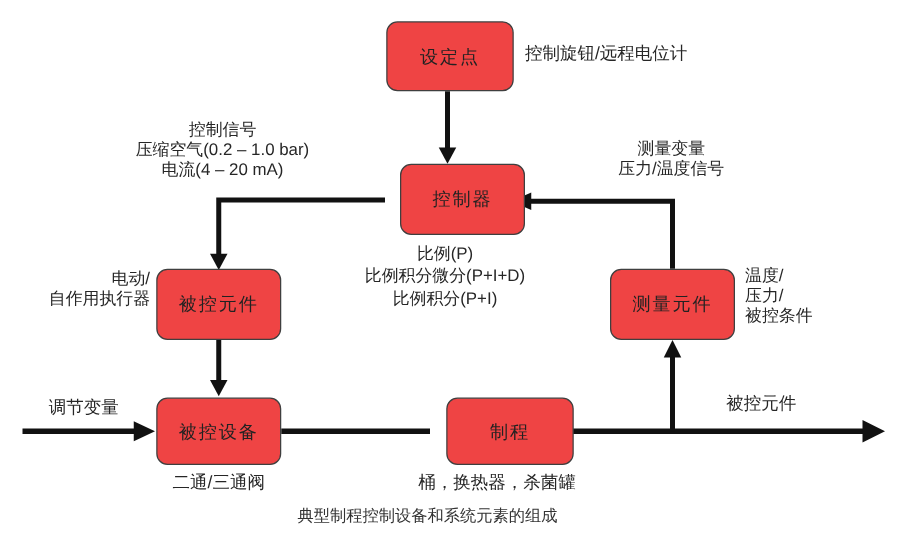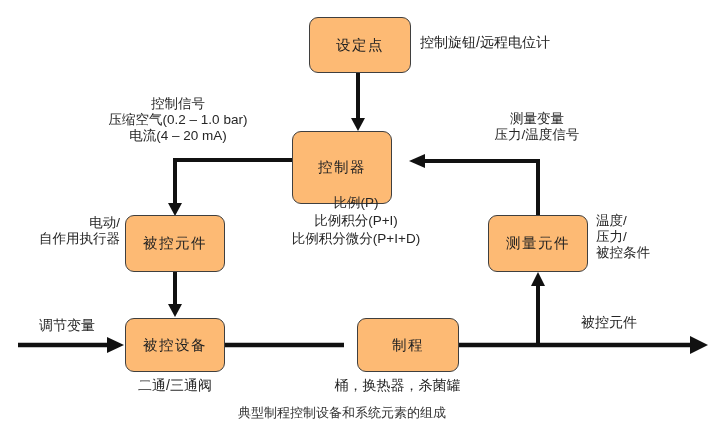--- a/index.html
+++ b/index.html
@@ -15,21 +15,21 @@
   .wires {
     position: absolute;
     left: 0; top: 0;
     width: 720px; height: 435px;
   }
   .box {
     position: absolute;
     box-sizing: border-box;
     border: 1.6px solid #3f3f3f;
     border-radius: 9px;
-    background: #fdba74;
+    background: #ef4444;
     display: flex;
     align-items: center;
     justify-content: center;
     font-size: 14.5px;
     letter-spacing: 1.5px;
     color: #222222;
   }
   .lbl {
     position: absolute;
     font-size: 13.5px;
@@ -91,21 +91,21 @@
     <g>
       <line x1="538" y1="345" x2="538" y2="285" stroke="#111111" stroke-width="4"></line>
       <polygon points="531,286 545,286 538,272" fill="#111111"></polygon>
     </g>
   </svg>
 
   <div class="box" style="left:309px; top:17px; width:102px; height:56px;">
     <span>设定点</span>
   </div>
 
-  <div class="box" style="left:292px; top:131px; width:100px; height:73px;">
+  <div class="box" style="left:320px; top:131px; width:100px; height:57px;">
     <span>控制器</span>
   </div>
 
   <div class="box" style="left:125px; top:215px; width:100px; height:57px;">
     <span>被控元件</span>
   </div>
 
   <div class="box" style="left:488px; top:215px; width:100px; height:57px;">
     <span>测量元件</span>
   </div>
@@ -126,22 +126,22 @@
     <div>电流(4 – 20 mA)</div>
   </div>
 
   <div class="lbl center" style="left:447px; top:111px; width:180px;">
     <div>测量变量</div>
     <div>压力/温度信号</div>
   </div>
 
   <div class="lbl center" style="left:256px; top:194px; width:200px; line-height:18px;">
     <div>比例(P)</div>
+    <div>比例积分微分(P+I+D)</div>
     <div>比例积分(P+I)</div>
-    <div>比例积分微分(P+I+D)</div>
   </div>
 
   <div class="lbl right" style="left:0px; top:215px; width:120px;">
     <div>电动/</div>
     <div>自作用执行器</div>
   </div>
 
   <div class="lbl" style="left:596px; top:213px;">
     <div>温度/</div>
     <div>压力/</div>

